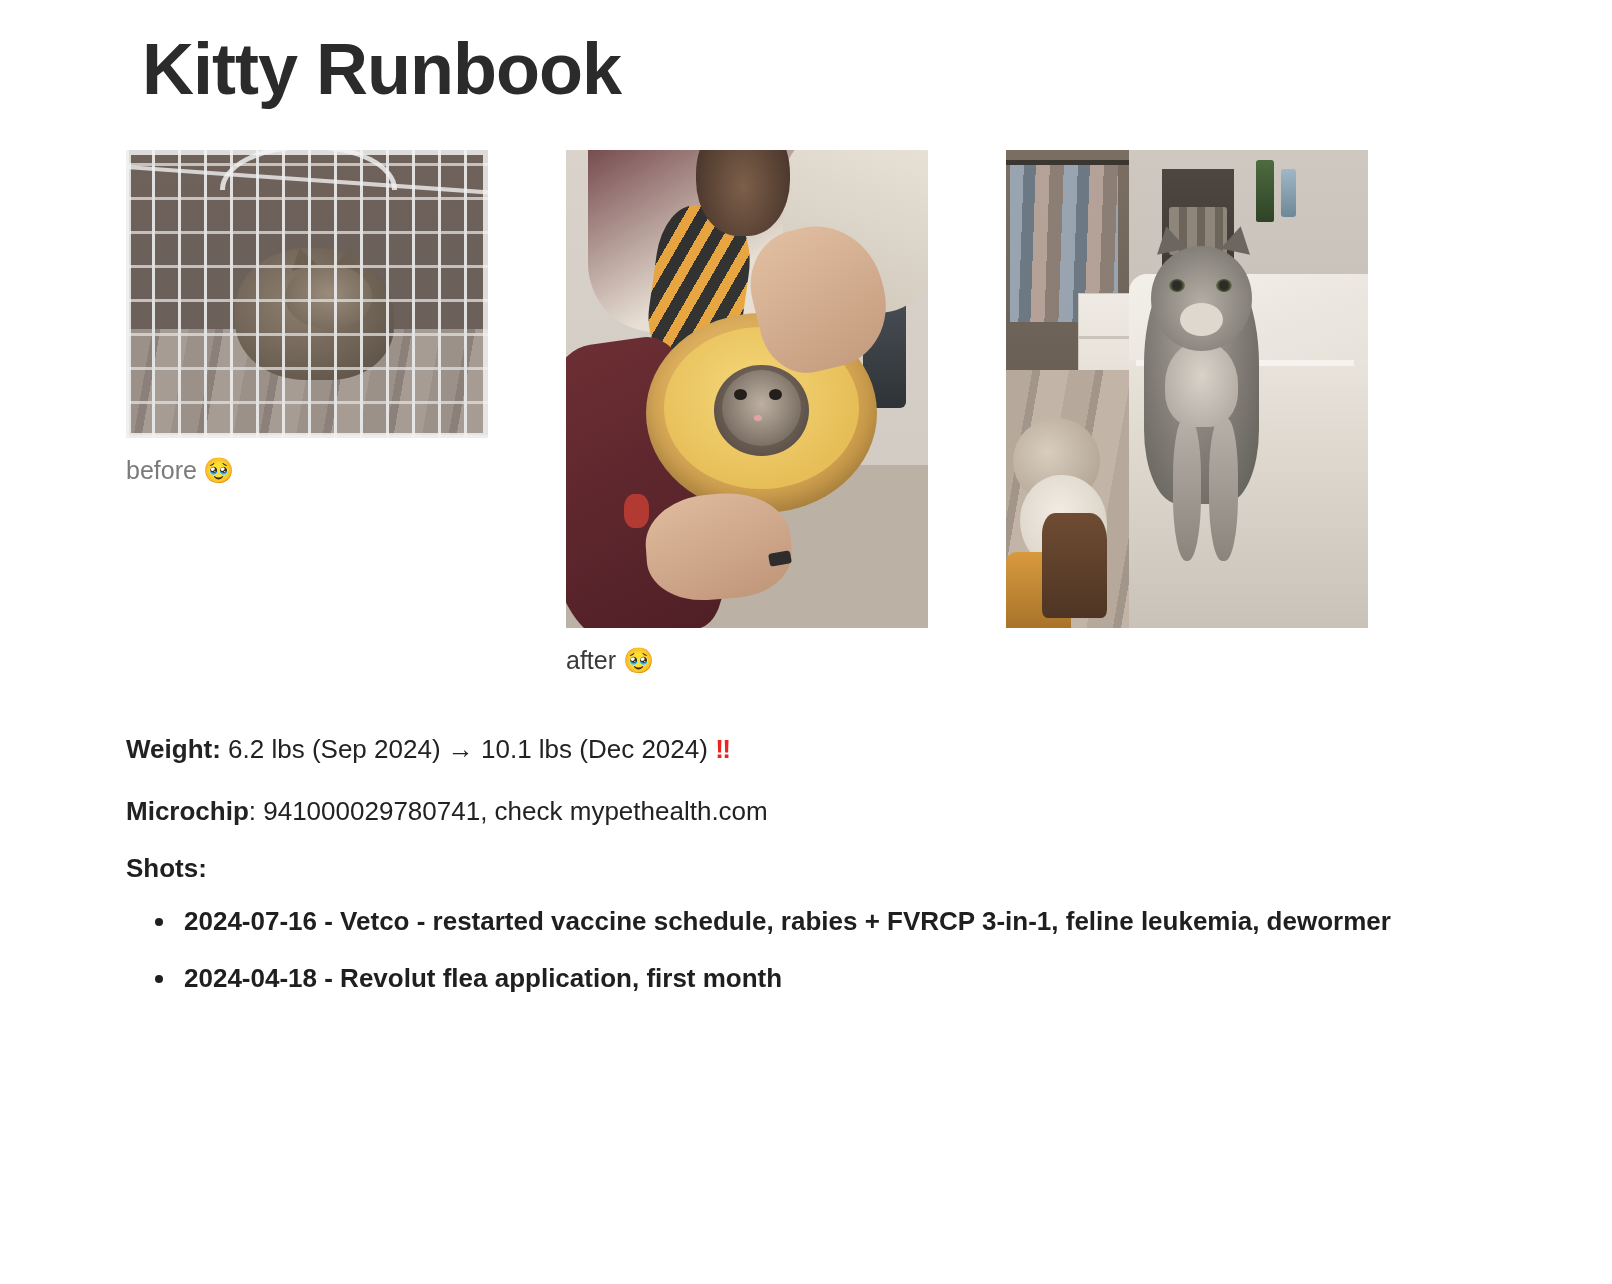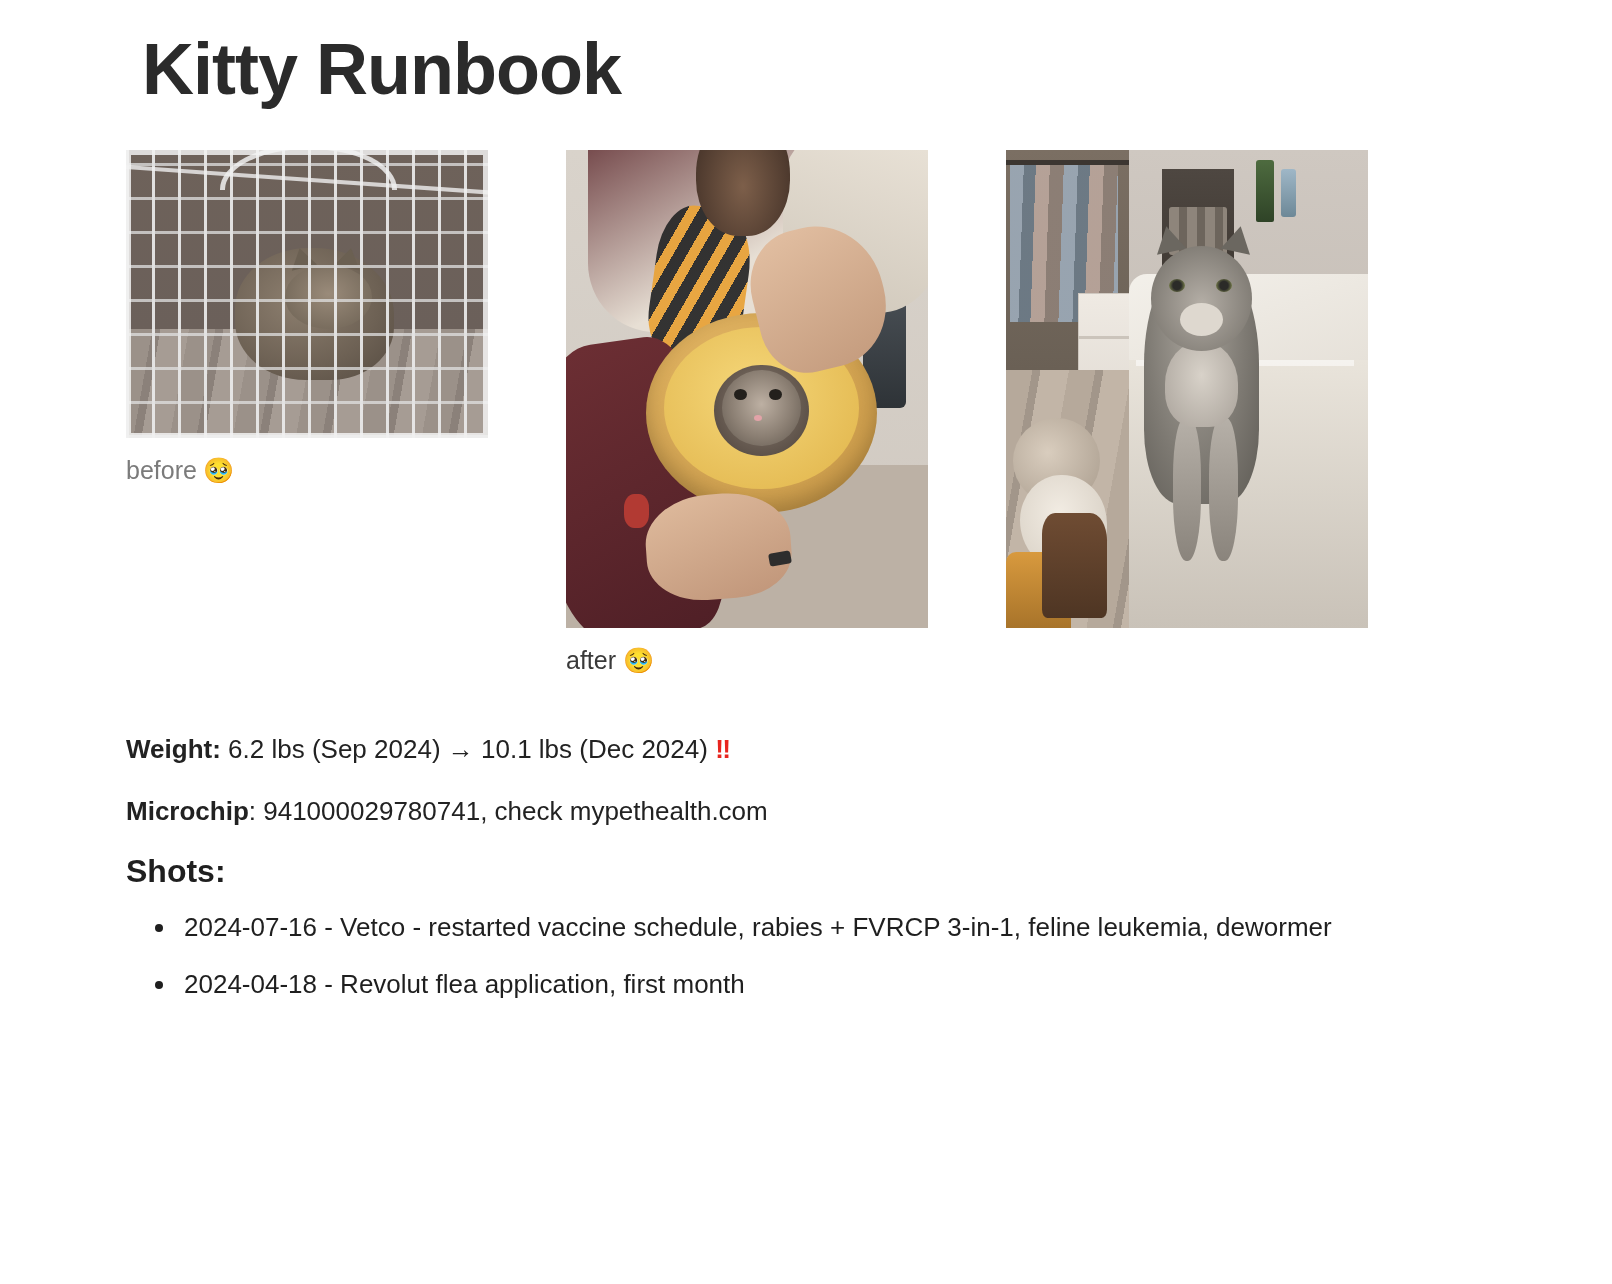--- a/index.html
+++ b/index.html
@@ -64,33 +64,34 @@
   }
   .field {
     font-size: 26px;
     line-height: 1.55;
     margin: 0 0 22px 0;
     color: #222;
   }
   .field b { font-weight: bold; }
   .bang { color: #e8251f; font-weight: bold; letter-spacing: -1px; }
   .shots-label {
-    font-size: 32px;
+    font-size: 26px;
     font-weight: bold;
     margin: 0 0 18px 0;
   }
   ul.shots {
     margin: 0;
     padding-left: 52px;
     font-size: 26px;
     line-height: 1.5;
   }
   ul.shots li {
     margin-bottom: 18px;
     padding-left: 6px;
+    font-weight: bold;
   }
 
   
   .cage-bg {
     position: absolute; inset: 0;
     background:
       linear-gradient(#6e625a 0%, #6b605a 62%, #8d837c 62%, #a39a92 100%);
   }
   .cage-floor {
     position: absolute; left: 0; right: 0; bottom: 0; height: 38%;

